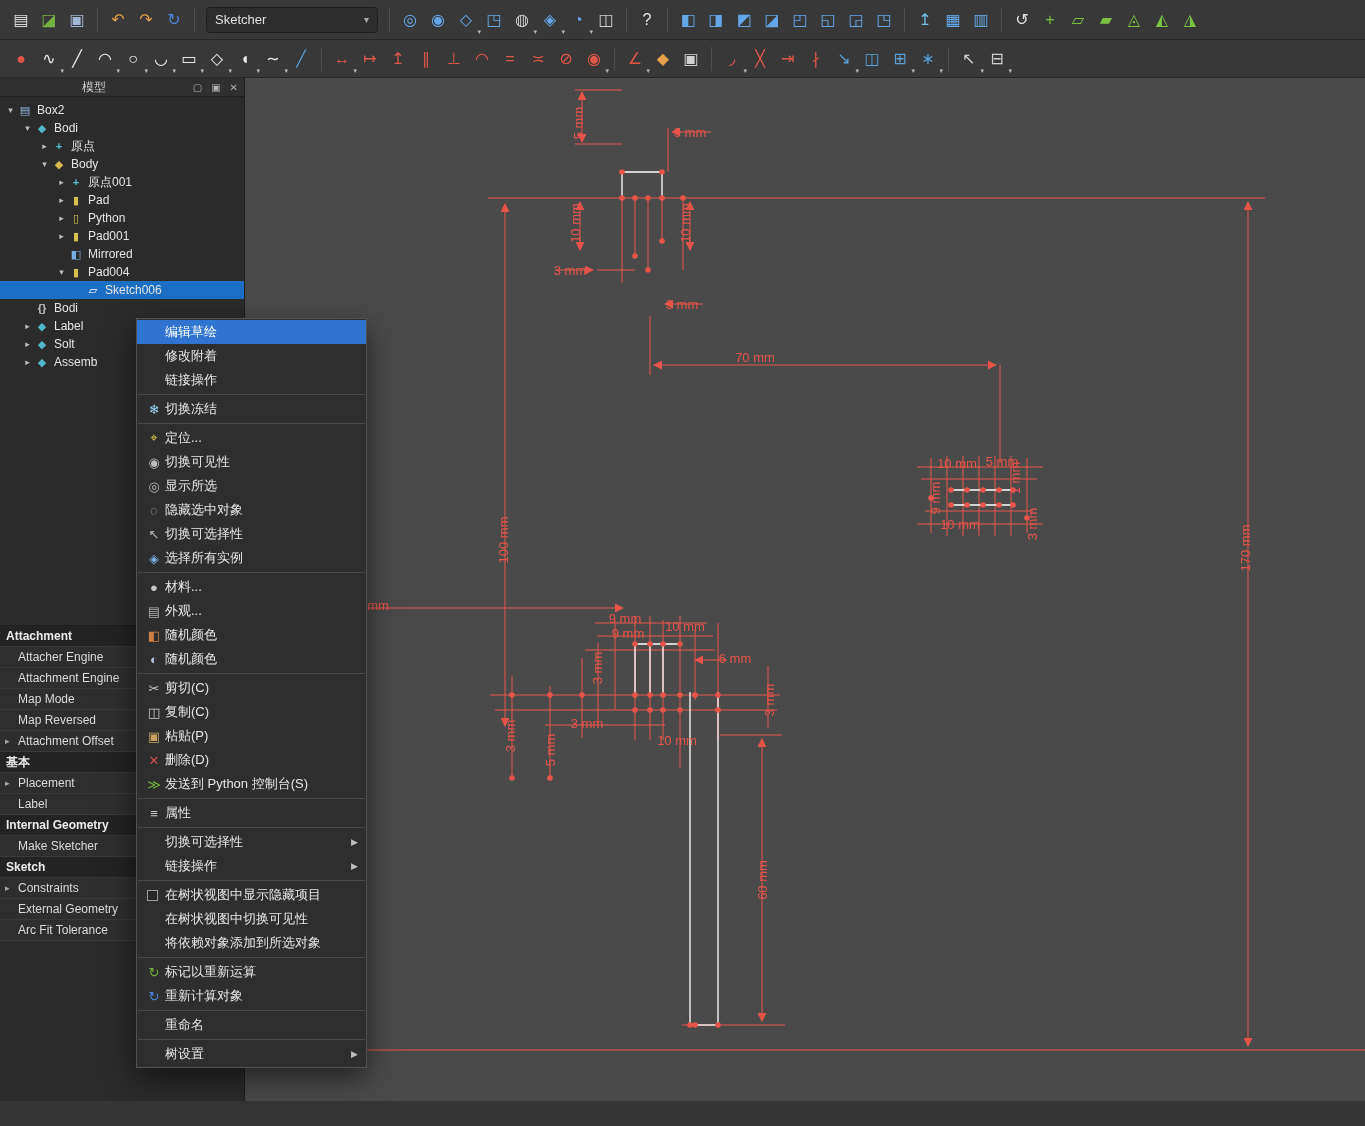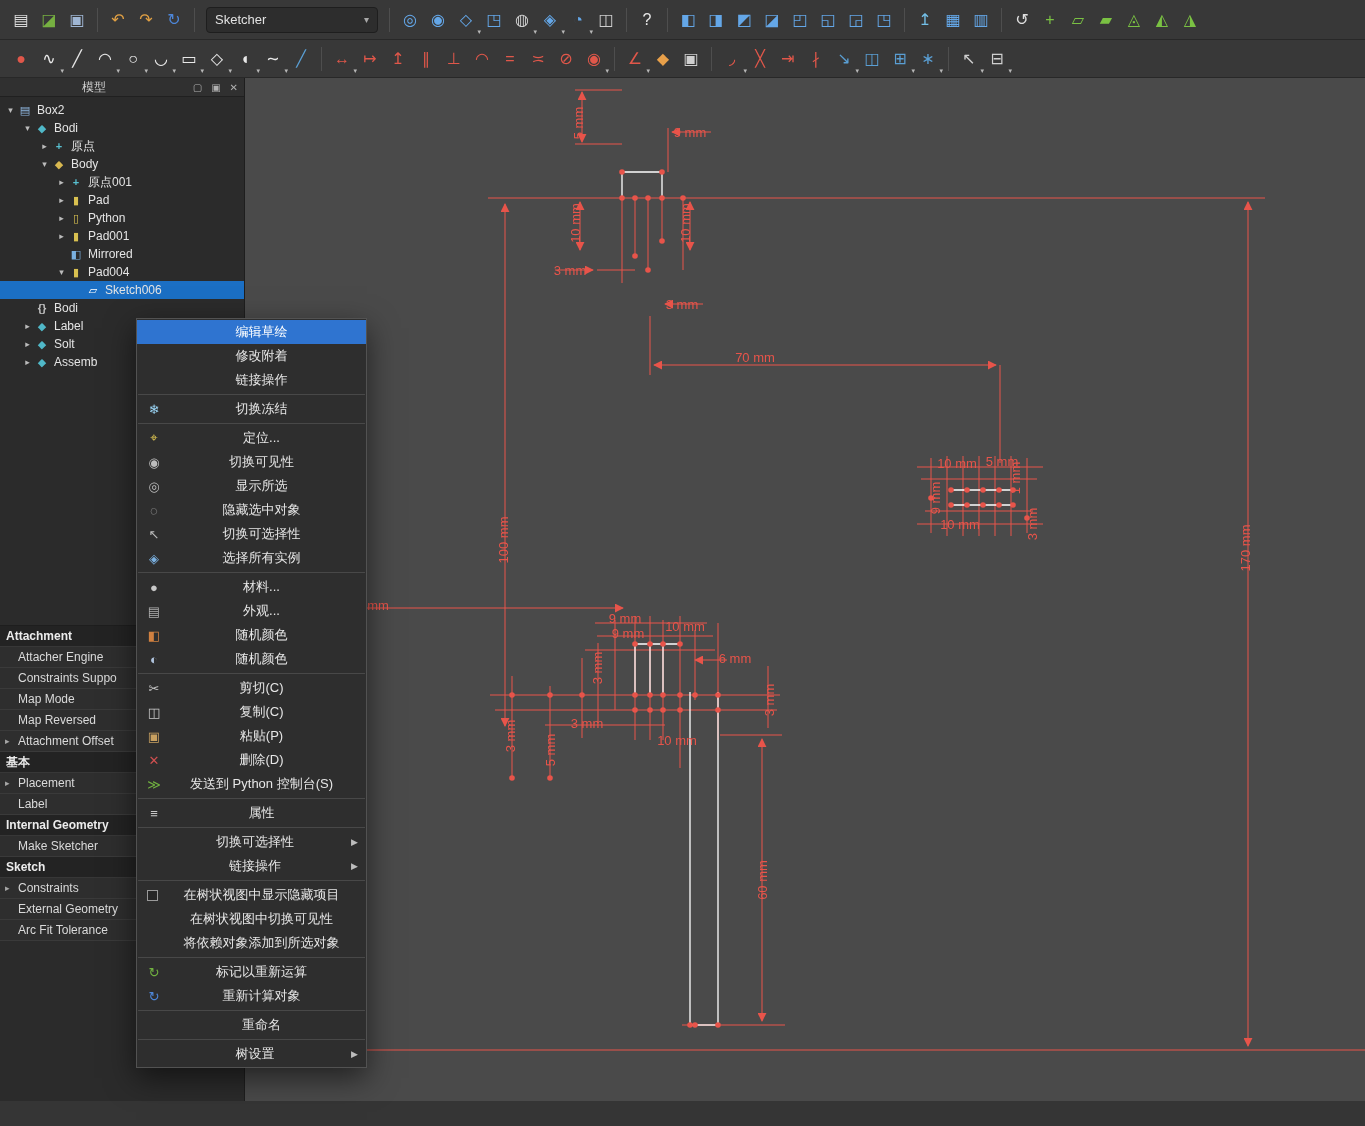--- a/index.html
+++ b/index.html
@@ -44,21 +44,21 @@
   .viewport{flex:1;position:relative;background:#4a4a4a;overflow:hidden;}
   .viewport svg{position:absolute;left:0;top:0;}
   .dim{position:absolute;font-size:13px;color:#e8544a;white-space:nowrap;transform:translate(-50%,-50%);z-index:5;}
   .dim.rot{transform:translate(-50%,-50%) rotate(-90deg);}
 
   
   .context-menu{position:absolute;left:136px;top:318px;width:231px;background:#2e2e2e;border:1px solid #525252;box-shadow:0 10px 28px rgba(0,0,0,.55);z-index:60;padding:1px 0;}
   .mrow{display:flex;align-items:center;height:24px;padding:0 8px 0 6px;color:#e6e6e6;font-size:13px;white-space:nowrap;overflow:hidden;}
   .mrow.sel{background:#2f74d0;color:#fff;}
   .mico{width:22px;text-align:center;font-size:13px;flex:none;}
-  .mlabel{flex:1;overflow:hidden;text-align:center;}
+  .mlabel{flex:1;overflow:hidden;}
   .msub{font-size:9px;color:#bdbdbd;margin-left:6px;}
   .msep{height:1px;background:#484848;margin:2px 1px;}
   .mcheck{width:11px;height:11px;border:1px solid #9a9a9a;background:#262626;margin:0 7px 0 4px;flex:none;}
 </style>
 </head>
 <body>
 
 <div class="window">
 
 
@@ -236,21 +236,21 @@
             <span class="tico" style="color: rgb(80, 184, 200);">◆</span>
             <span class="tlabel">Assemb</span>
           </div>
         </div>
       <div class="props" id="props">
           <div class="pgroup-h">Attachment</div>
           <div class="prow">
             <span class="plabel">Attacher Engine</span>
           </div>
           <div class="prow">
-            <span class="plabel">Constraints Suppo</span>
+            <span class="plabel">Attachment Engine</span>
           </div>
           <div class="prow">
             <span class="plabel">Map Mode</span>
           </div>
           <div class="prow">
             <span class="plabel">Map Reversed</span>
           </div>
           <div class="prow">
             <span class="pcaret">▸</span>
             <span class="plabel">Attachment Offset</span>

